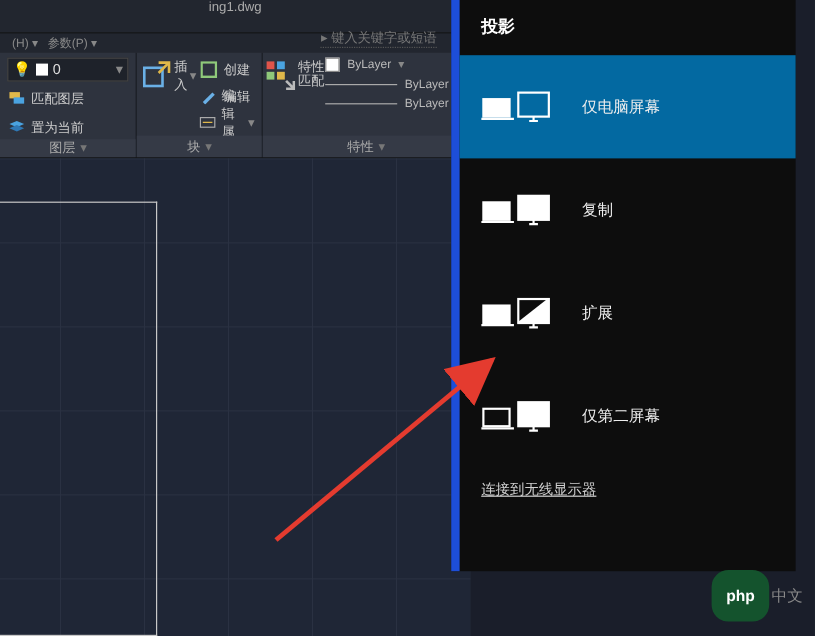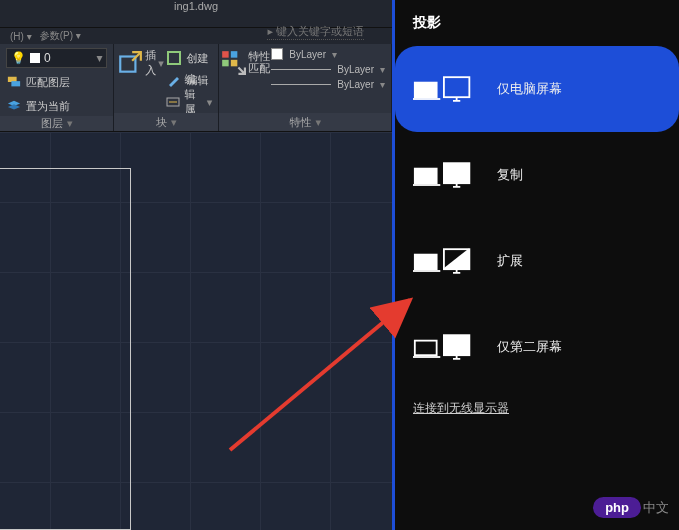--- a/index.html
+++ b/index.html
@@ -131,51 +131,51 @@
       position:absolute;
       left:0; bottom:0;
       width:130px; height:360px;
       border:1px solid #c8c8c8;
       border-left:none;
       background:transparent;
     }
 
     
     .action-center{
-      position:absolute;right:0;top:0;
-      width:287px;height:530px;background:#0d0d0d;
-      border-left:3px solid #1d4ed8;
+      position:absolute;right:16px;top:0;
+      width:287px;height:476px;background:#0d0d0d;
+      border-left:7px solid #1d4ed8;
     }
     .ac-title{
       padding:14px 18px;color:#fff;font-size:14px;font-weight:600;
     }
     .ac-option{
       display:flex;align-items:center;gap:24px;
       padding:0 18px;height:86px;color:#eee;font-size:13px;
     }
-    .ac-option.selected{background:#1d4ed8;border-radius:22px;}
+    .ac-option.selected{background:#0369a1;}
     .ac-icon{width:60px;display:flex;justify-content:center;}
     .ac-icon svg{display:block;}
     .ac-link{
       padding:0 18px;margin-top:10px;color:#d0d0d0;font-size:12px;
       text-decoration:underline;
     }
 
     
     .arrow{
       position:absolute;left:220px;top:290px;pointer-events:none;
     }
 
     .watermark{
       position:absolute;right:10px;bottom:12px;
       display:flex;align-items:center;gap:2px;
     }
     .wm-pill{
-      background:#4c1d95;color:#fff;border-radius:14px;
-      padding:3px 12px;font-weight:bold;font-size:13px;
+      background:#14532d;color:#fff;border-radius:14px;
+      padding:14px 12px;font-weight:bold;font-size:13px;
       font-family: Arial, sans-serif;
     }
     .wm-text{color:#888;font-size:13px;}
     .col{display:flex;flex-direction:column;gap:2px;}
   </style>
 </head>
 <body>
 
 <div class="cad-host">
 

